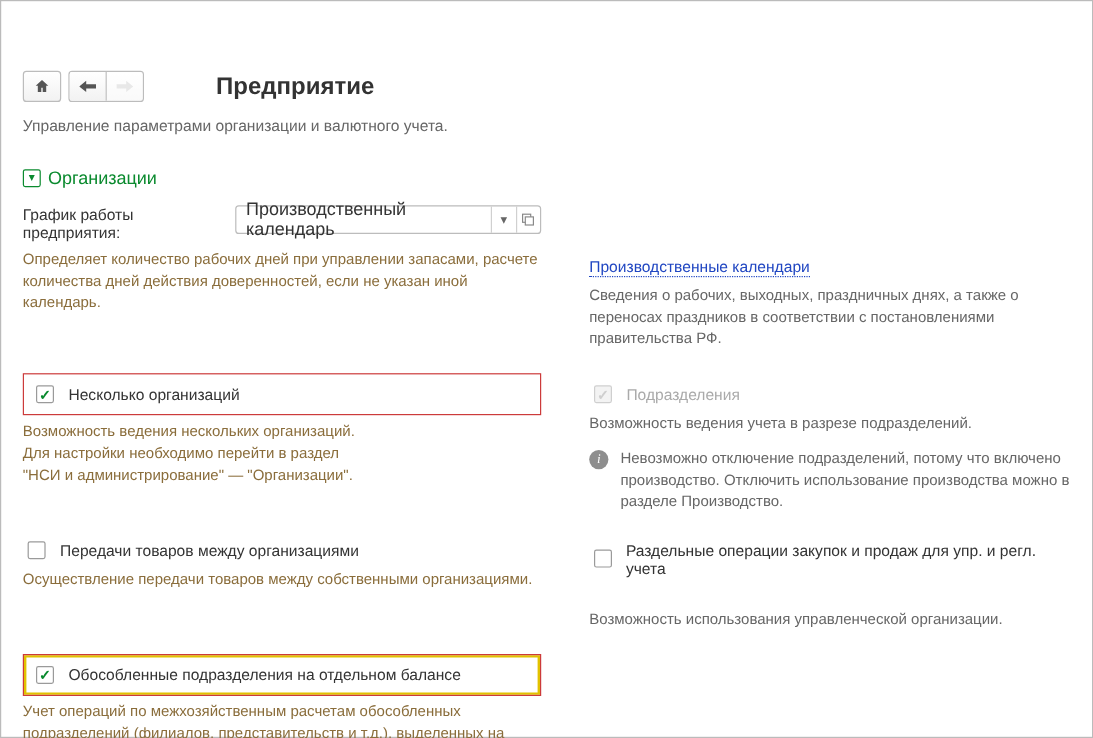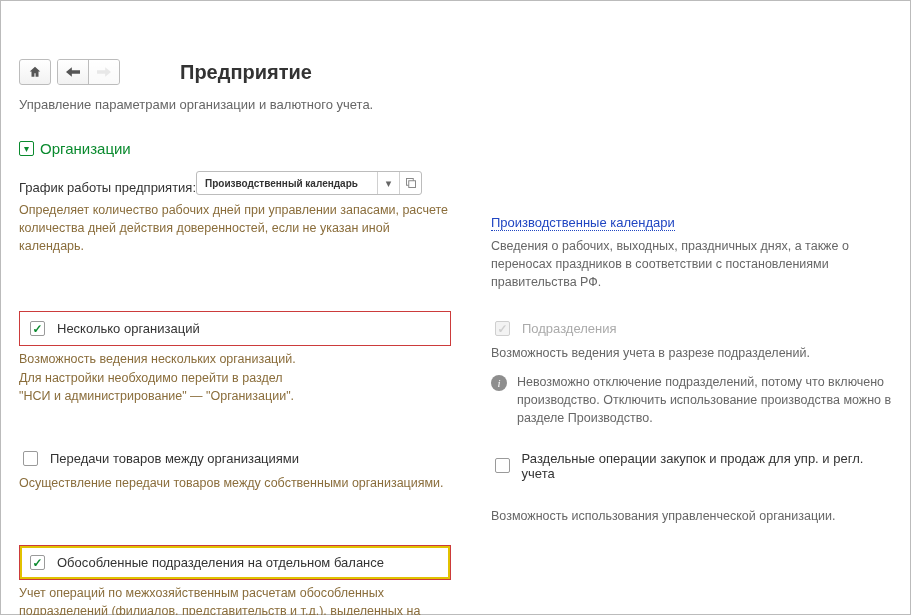--- a/index.html
+++ b/index.html
@@ -87,38 +87,37 @@
     cursor: pointer;
     background: #fff;
   }
   .two-col {
     display: grid;
     grid-template-columns: 440px 1fr;
     column-gap: 24px;
   }
   .field-row {
     display: flex;
-    align-items: flex-end;
-    gap: 0;
+    align-items: flex-start;
+    gap: 12px;
     margin-bottom: 6px;
   }
   .field-label { color: #333; }
   .select-box {
     display: inline-flex;
     align-items: center;
     border: 1px solid #bcbcbc;
     border-radius: 3px;
     height: 24px;
     background: #fff;
   }
   .select-box .val {
     padding: 0 8px;
     min-width: 180px;
-    font-size: 10px;
-    font-weight: bold;
+    font-size: 15px;
   }
   .select-box .dd,
   .select-box .ext {
     border-left: 1px solid #d0d0d0;
     width: 22px;
     height: 100%;
     display: inline-flex;
     align-items: center;
     justify-content: center;
     font-size: 11px;

